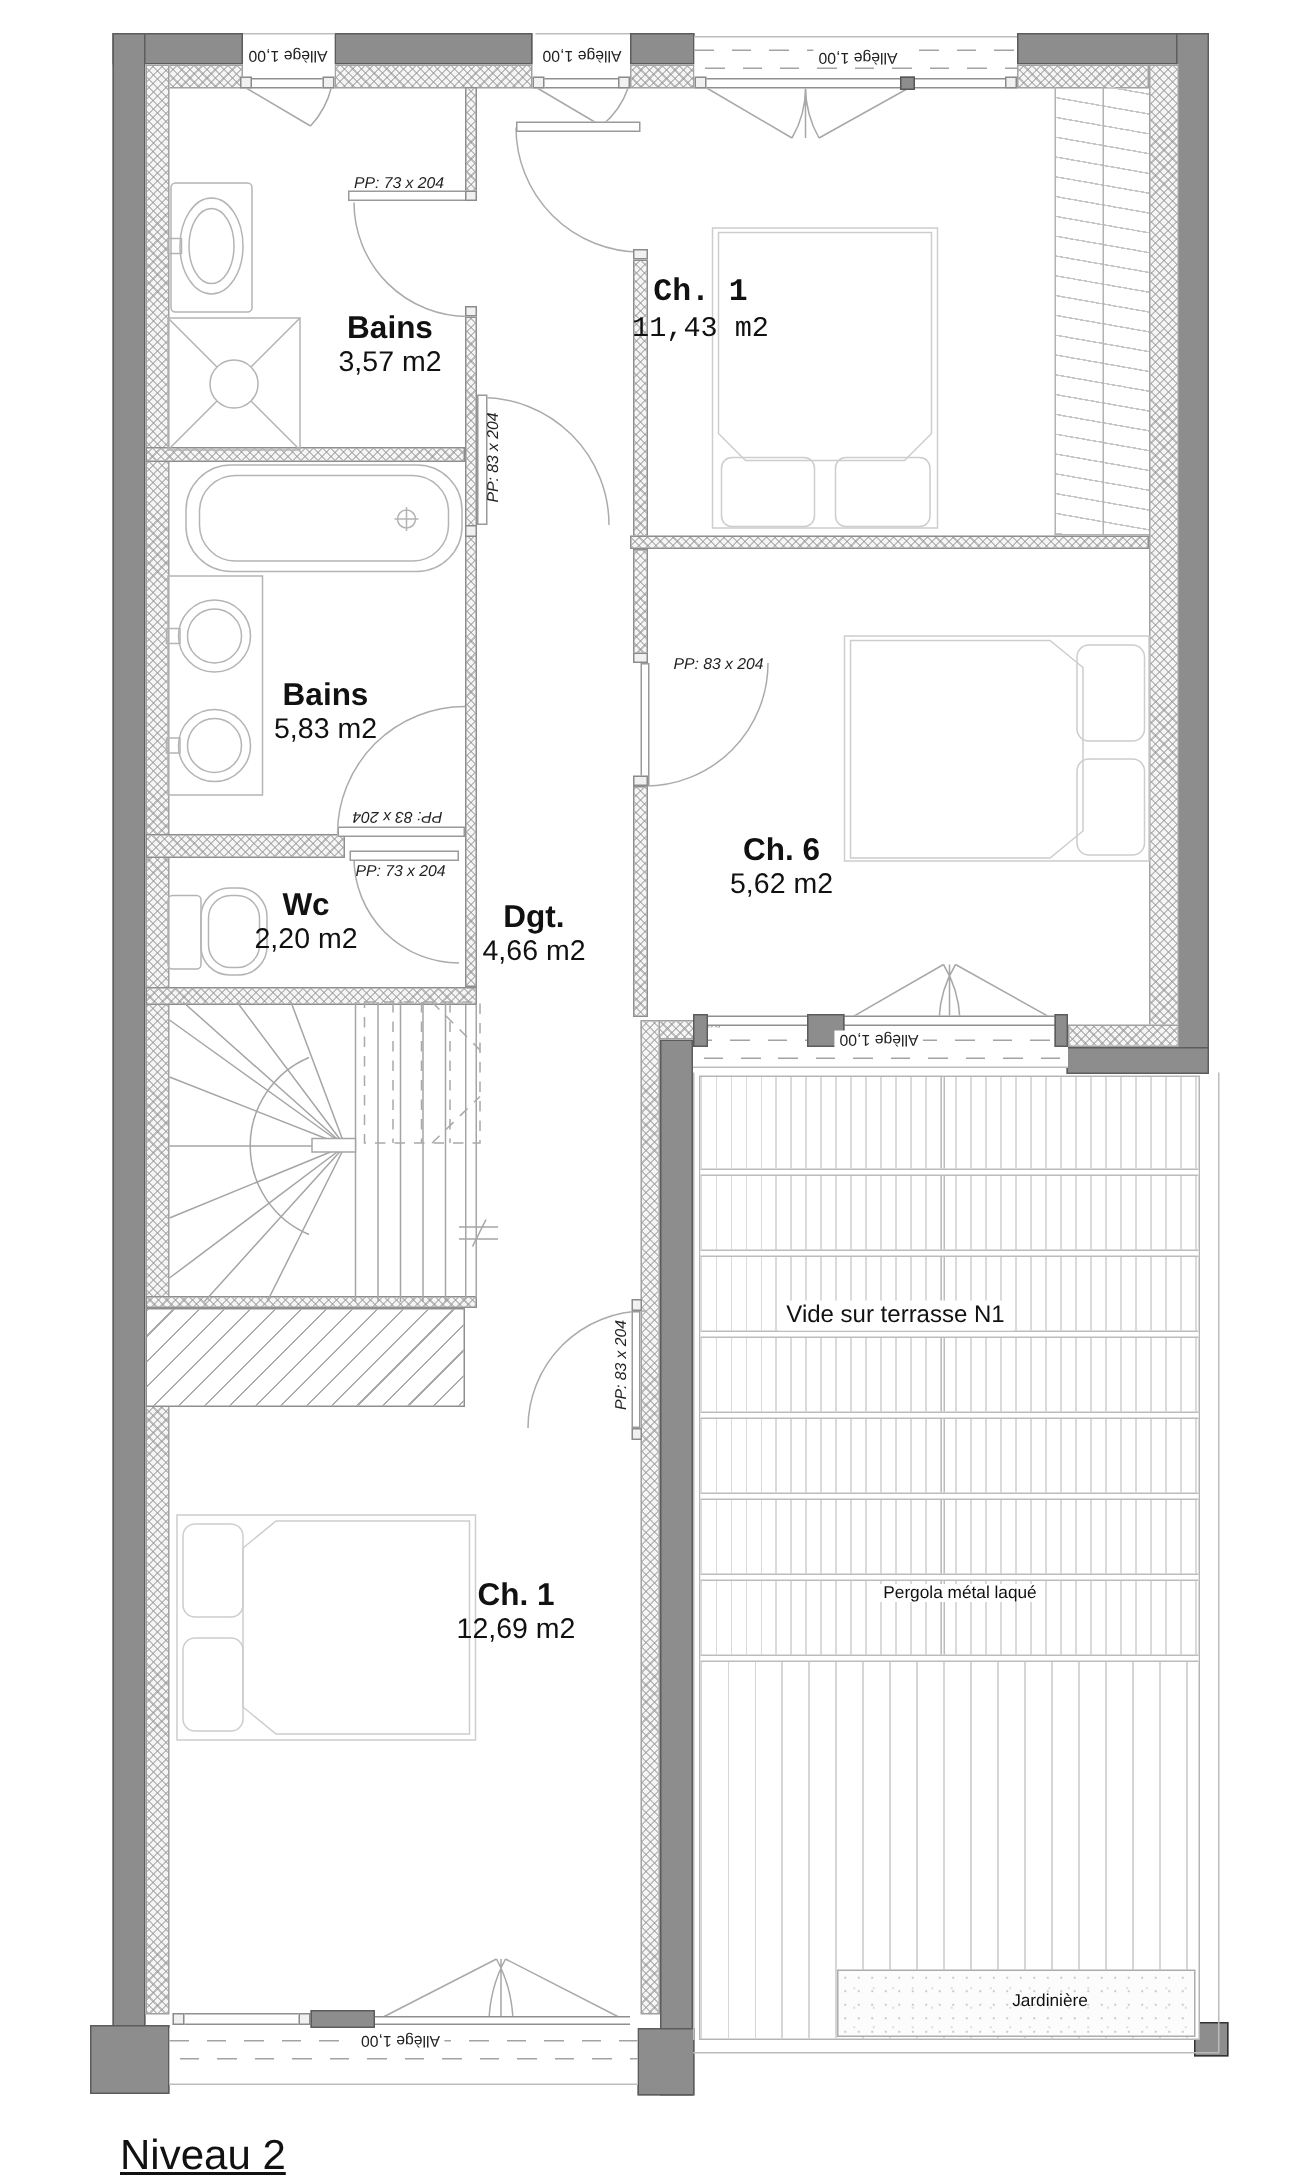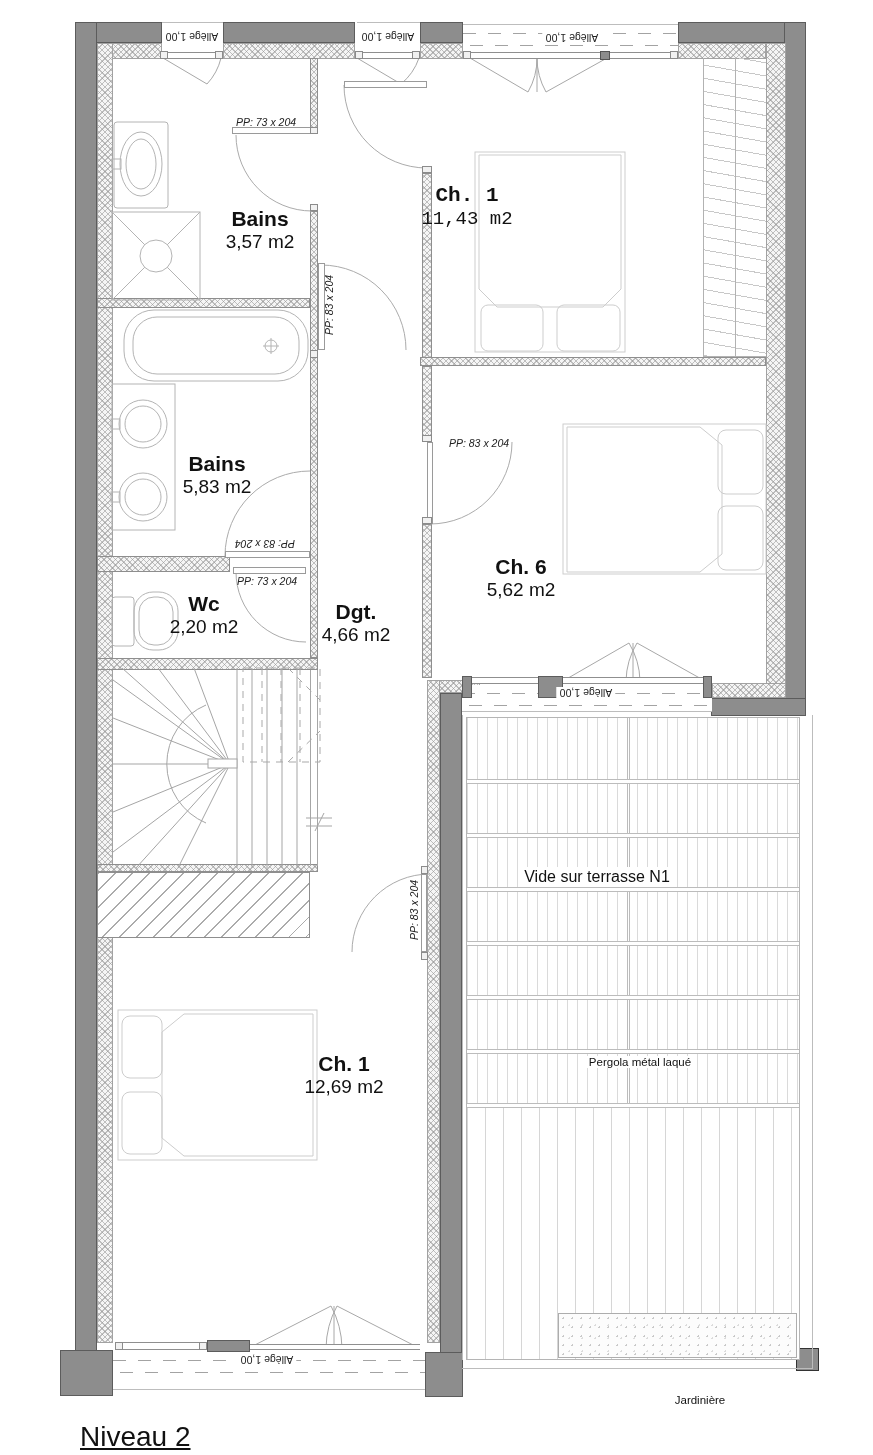--- a/index.html
+++ b/index.html
@@ -287,17 +287,17 @@
   <div class="pp r90" style="left:414px;top:910px;">PP: 83 x 204</div>
 
   <div class="allege" style="left:192px;top:37px;">Allège 1,00</div>
   <div class="allege" style="left:388px;top:37px;">Allège 1,00</div>
   <div class="allege" style="left:572px;top:38px;">Allège 1,00</div>
   <div class="allege" style="left:586px;top:693px;">Allège 1,00</div>
   <div class="allege" style="left:267px;top:1360px;">Allège 1,00</div>
 
   <div class="big-note" style="left:597px;top:877px;">Vide sur terrasse N1</div>
   <div class="small-note" style="left:640px;top:1062px;">Pergola métal laqué</div>
-  <div class="small-note" style="left:700px;top:1400px;background:transparent;">Jardinière</div>
+  <div class="small-note" style="left:700px;top:1334px;background:transparent;">Jardinière</div>
 
   <div class="sheet-title" style="left:80px;top:1421px;">Niveau 2</div>
 
 </div>
 
 </body></html>

